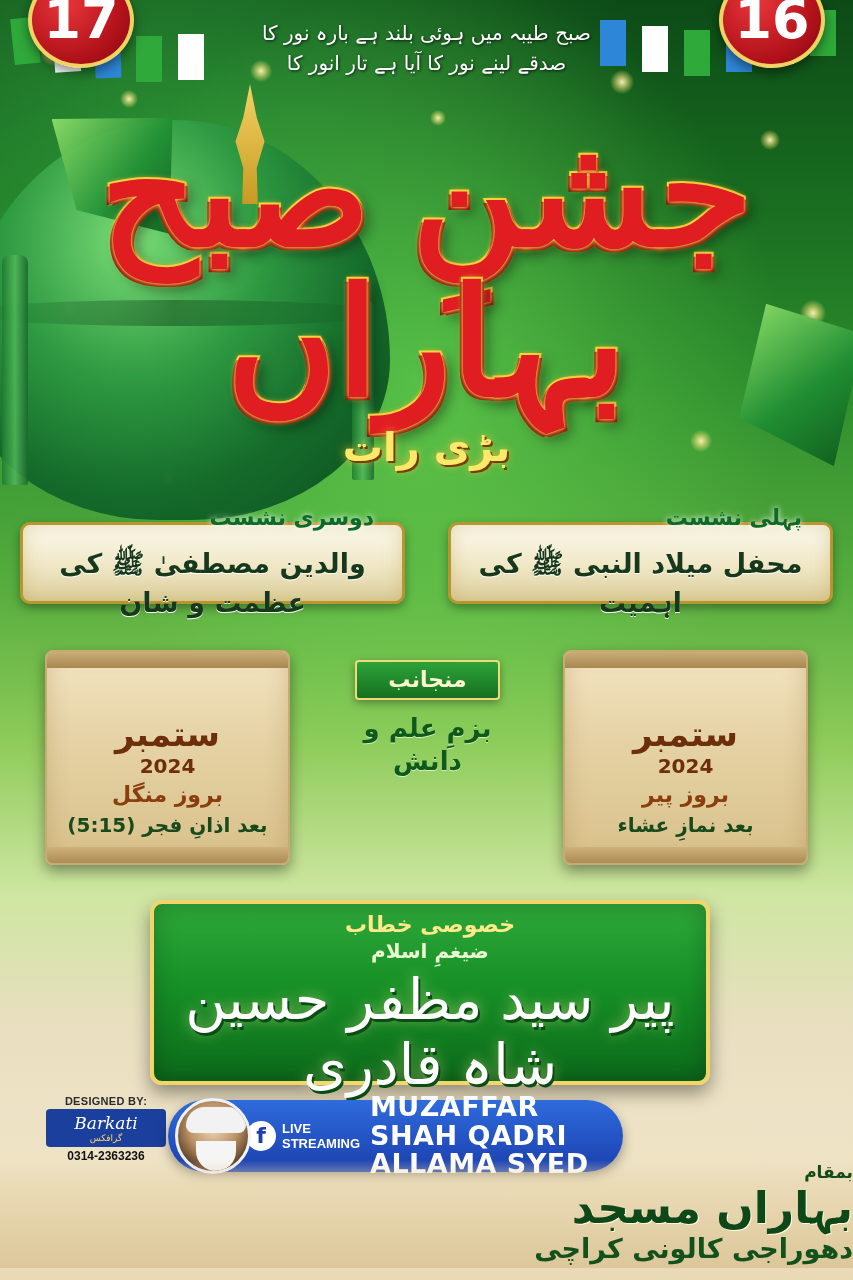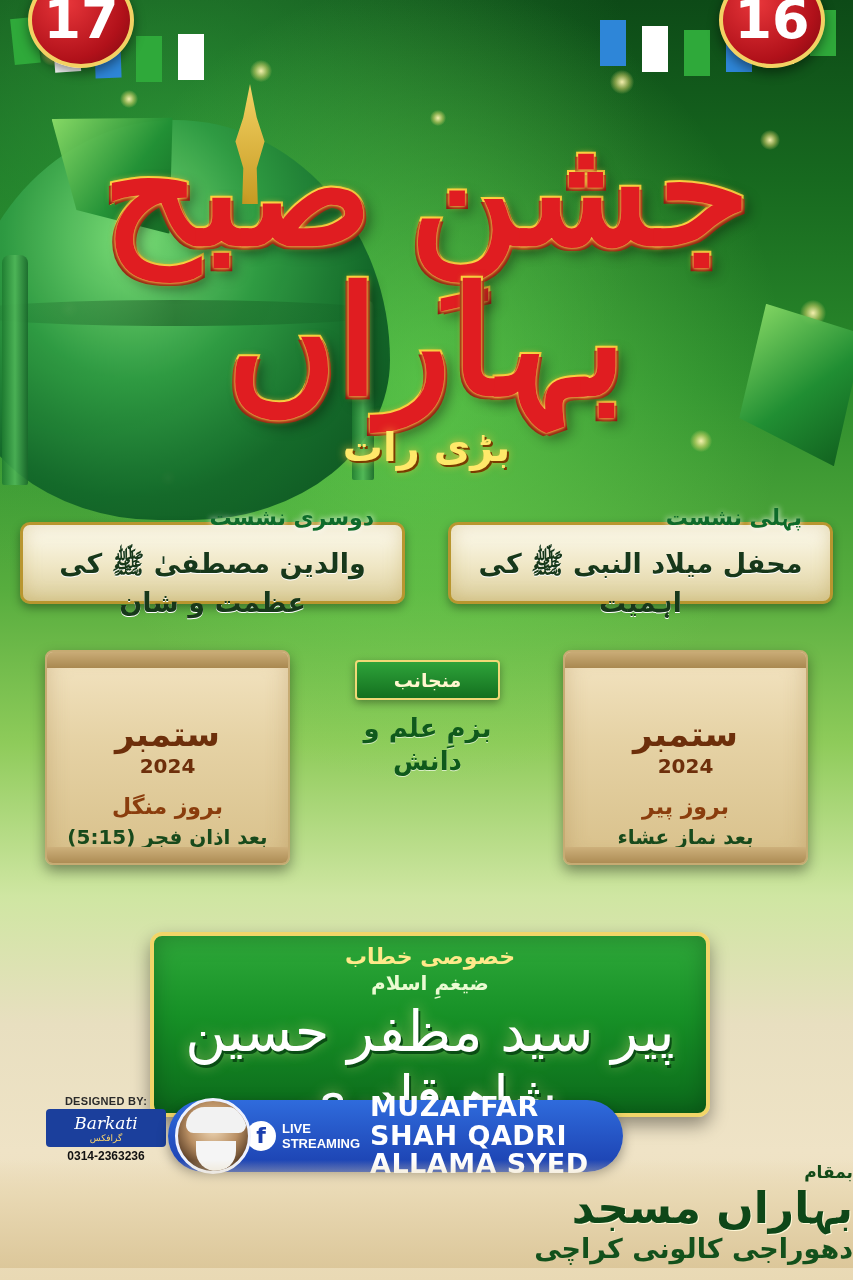--- a/index.html
+++ b/index.html
@@ -36,21 +36,21 @@
     background: linear-gradient(180deg, #f3d264, #c79a22);
     clip-path: polygon(50% 0, 62% 28%, 76% 48%, 62% 70%, 64% 100%, 36% 100%, 38% 70%, 24% 48%, 38% 28%);
   }
   .dome-band { position:absolute; left:-40px; top:300px; width:430px; height:26px; background:linear-gradient(90deg, rgba(0,0,0,0.0), rgba(10,60,20,0.45), rgba(0,0,0,0)); border-radius:50%; }
   .minaret { position:absolute; background: linear-gradient(90deg,#1d7a2f,#51b85a,#18662a); border-radius:8px 8px 2px 2px; opacity:.85;}
   
   .cloth { position:absolute; background: linear-gradient(135deg, #8fe06a, #1f8e33 55%, #0d5a1c); opacity:.92; }
   
   .title-wrap { position:absolute; left:0; top:118px; width:853px; height:330px; text-align:center; }
   .title-main {
-    font-family: Liberation Serif, serif;
+    font-family: Liberation Sans, sans-serif;
     font-size: 150px; font-weight: bold; line-height: 1;
     color: #e01d21;
     direction: rtl;
     text-shadow:
       0 0 2px #ffe46b, 0 0 6px #ffd23a,
       3px 3px 0 #8e0d10, -3px 3px 0 #8e0d10,
       6px 6px 14px rgba(0,0,0,.45);
     -webkit-text-stroke: 4px #ffd23a;
     paint-order: stroke fill;
   }
@@ -112,41 +112,41 @@
     color:#fff; font-family:"DejaVu Sans", sans-serif; font-weight:bold;
     font-size: 54px; line-height: 88px; text-align:center;
     box-shadow: 0 5px 12px rgba(0,0,0,.45);
     z-index: 3;
   }
   .badge.r { right: 28px; }
   .badge.l { left: 28px; }
   .sc-body { padding: 62px 12px 10px; }
   .sc-month { font-family:"DejaVu Sans", sans-serif; font-size: 34px; font-weight:bold; color:#6d2f0b; }
   .sc-year  { font-family:"DejaVu Sans", sans-serif; font-size: 20px; font-weight:bold; color:#6d2f0b; }
-  .sc-day   { font-family:"DejaVu Sans", sans-serif; font-size: 22px; font-weight:bold; color:#8a3d0d; margin-top:16px;}
+  .sc-day   { font-family:"DejaVu Sans", sans-serif; font-size: 22px; font-weight:bold; color:#8a3d0d; margin-top:4px;}
   .sc-time  { font-family:"DejaVu Sans", sans-serif; font-size: 20px; font-weight:bold; color:#184a1c; margin-top:6px;}
   
   .mid-tag {
     position:absolute; top: 660px; left: 355px; width: 145px; height: 40px;
     background: linear-gradient(180deg,#2ea33a,#14701f);
     border:2px solid #f0d977; border-radius:4px;
     color:#fff7cf; font-family:"DejaVu Sans", sans-serif; font-weight:bold;
-    font-size: 19px; line-height: 36px; text-align:center; direction:rtl;
+    font-size: 22px; line-height: 36px; text-align:center; direction:rtl;
     box-shadow:0 3px 8px rgba(0,0,0,.35);
   }
   .mid-note {
     position:absolute; top: 712px; left: 335px; width: 185px;
     direction: rtl; text-align:center;
     font-family:"DejaVu Sans", sans-serif; font-weight:bold; font-size: 26px;
     color:#0f5a1b; text-shadow: 0 1px 0 rgba(255,255,255,.6);
     line-height: 1.25;
   }
   
   .speaker-panel {
-    position:absolute; left: 150px; top: 932px; width: 560px; height: 185px;
+    position:absolute; left: 150px; top: 900px; width: 560px; height: 185px;
     background: linear-gradient(180deg,#2fa93a 0%, #179127 45%, #0c6a1b 100%);
     border: 4px solid #f1d569; border-radius: 12px;
     box-shadow: 0 8px 18px rgba(0,0,0,.4), inset 0 0 24px rgba(0,0,0,.25);
     direction: rtl; text-align:center;
   }
   .sp-kicker { margin-top:8px; font-family:"DejaVu Sans", sans-serif; font-size: 22px; font-weight:bold; color:#ffe98a; }
   .sp-title  { margin-top:2px; font-family:"DejaVu Sans", sans-serif; font-size: 20px; font-weight:bold; color:#eafbd2; }
   .sp-name   { margin-top:4px; font-family:"DejaVu Sans", sans-serif; font-size: 56px; font-weight:normal; color:#ffffff;
                text-shadow: 2px 3px 0 #0a4d14, 0 0 14px rgba(255,240,150,.55); }
   
@@ -223,20 +223,22 @@
     <div class="flag" style="left:136px; top:36px; background:#2fa93a;"></div>
     <div class="flag" style="left:178px; top:34px; background:#ffffff;"></div>
     <div class="flag" style="left:600px; top:20px; background:#2e86d8;"></div>
     <div class="flag" style="left:642px; top:26px; background:#ffffff;"></div>
     <div class="flag" style="left:684px; top:30px; background:#2fa93a;"></div>
     <div class="flag" style="left:726px; top:26px; background:#2e86d8;"></div>
     <div class="flag" style="left:768px; top:18px; background:#ffffff;"></div>
     <div class="flag" style="left:810px; top:10px; background:#2fa93a;"></div>
   </div>
 
+  <div class="couplet" style="white-space:pre-line;">صبح طیبہ میں ہوئی بلند ہے بارہ نور کا
+صدقے لینے نور کا آیا ہے تار انور کا</div>
 
   <div class="title-wrap">
     <div class="title-main">جشنِ صبح بہاراں</div>
     <div class="title-sub">بڑی رات</div>
   </div>
 
   <div class="sessions">
     <div class="session right">
       <span class="sess-no">پہلی نشست</span>
       <span class="sess-text">محفل میلاد النبی ﷺ کی اہمیت</span>

